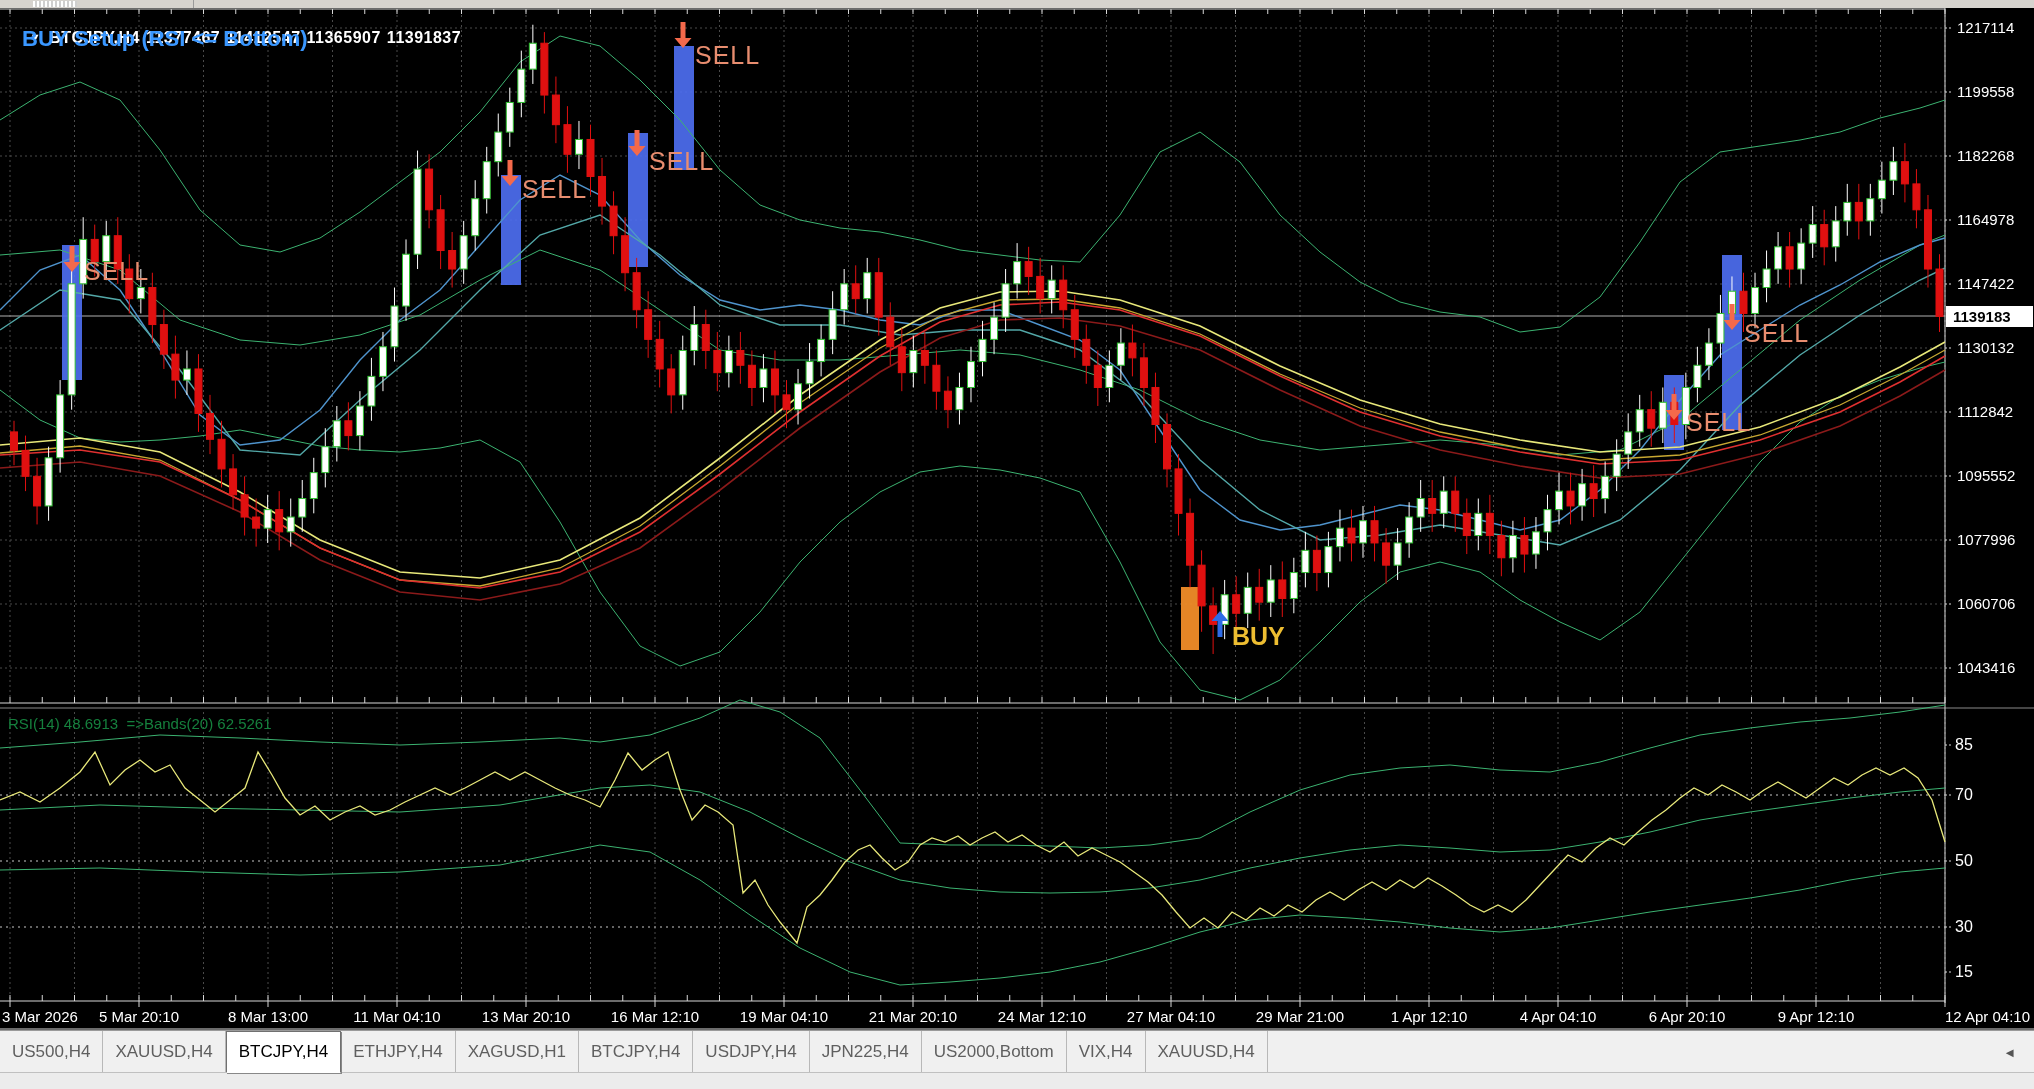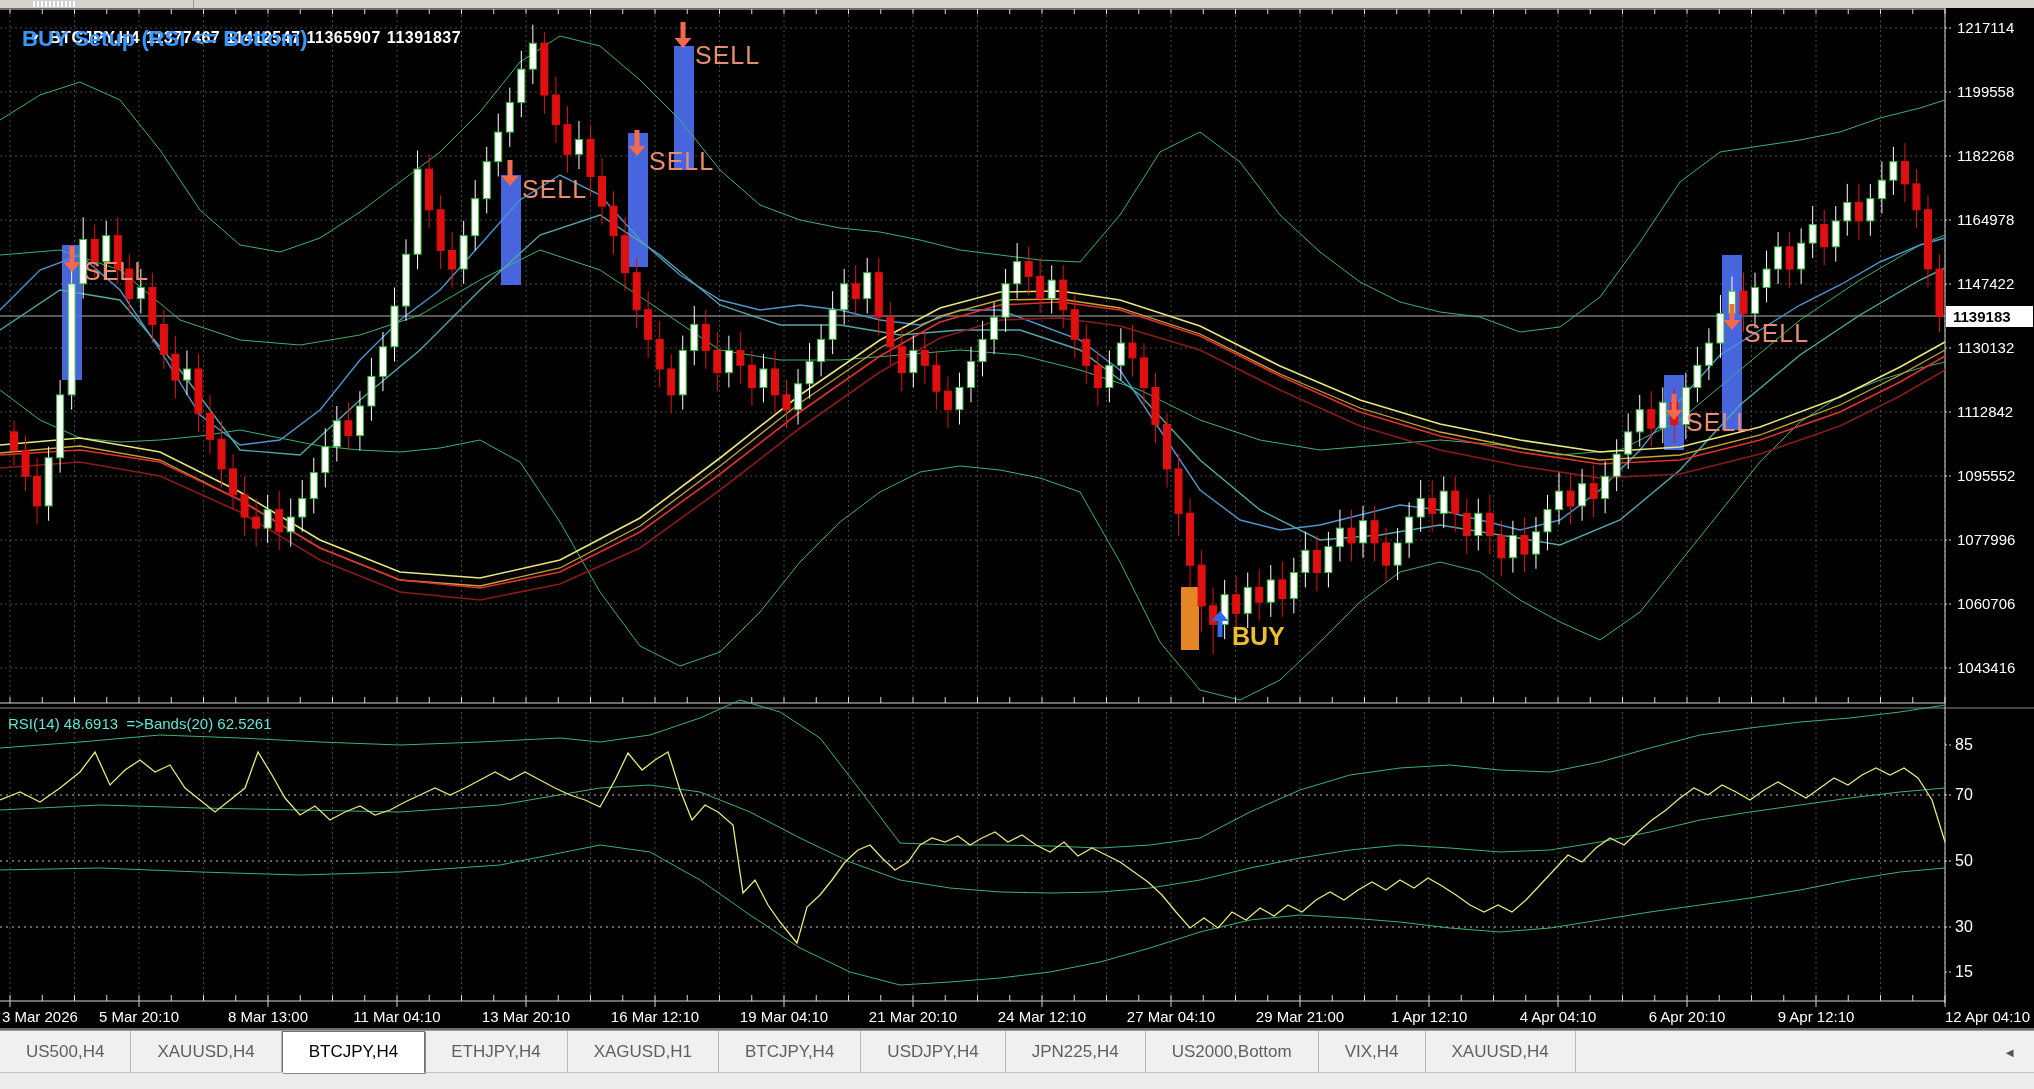--- a/index.html
+++ b/index.html
@@ -7,24 +7,24 @@
         font-family:"Liberation Sans",sans-serif;}
   #topstrip{position:absolute;left:0;top:0;width:2034px;height:8px;background:#d6d3ce;border-bottom:1px solid #9a9a9a;}
   #topstrip .dotbox{position:absolute;left:33px;top:1px;width:44px;height:6px;background:repeating-linear-gradient(90deg,#fff 0 2px,#cfcfcf 2px 4px);}
   #topstrip .divider{position:absolute;left:193px;top:0;width:1px;height:8px;background:#9a9a9a;}
   #chart-svg{position:absolute;left:0;top:0;}
   .overlay-text{position:absolute;white-space:pre;pointer-events:none;}
   #title-line{left:10px;top:11px;color:#ffffff;font-size:16px;font-weight:600;letter-spacing:.5px;}
   #title-line .tri{font-size:11px;vertical-align:2px;margin-right:8px;}
   #title-line span{margin-right:6px;}
   #setup-line{left:22px;top:26px;color:#3a97ff;font-size:22px;font-weight:bold;}
-  #rsi-line{left:8px;top:715px;color:#5eead4;font-size:15px;}
+  #rsi-line{left:8px;top:715px;color:#15803d;font-size:15px;}
   #tabbar{position:absolute;left:0;top:1030px;width:2034px;height:42px;background:#f0f0f0;
           border-top:1px solid #9a9a9a;display:flex;align-items:stretch;}
-  .tab{position:relative;display:flex;align-items:center;padding:0 26px;font-size:17px;color:#5f5f5f;
+  .tab{position:relative;display:flex;align-items:center;padding:0 12px;font-size:17px;color:#5f5f5f;
        border-right:1px solid #b8b8b8;cursor:default;}
   .tab.active{background:#ffffff;color:#000;border:1px solid #707070;border-bottom:1px solid #fff;
        margin-top:0px;box-shadow:1px 1px 0 #888;z-index:2;}
   #tab-scroll{margin-left:auto;margin-right:18px;display:flex;align-items:center;color:#555;font-size:13px;}
   #statusbar{position:absolute;left:0;top:1072px;width:2034px;height:17px;background:#ececec;border-top:1px solid #c0c0c0;}
 </style>
 </head>
 <body>
 
 <div id="root">

